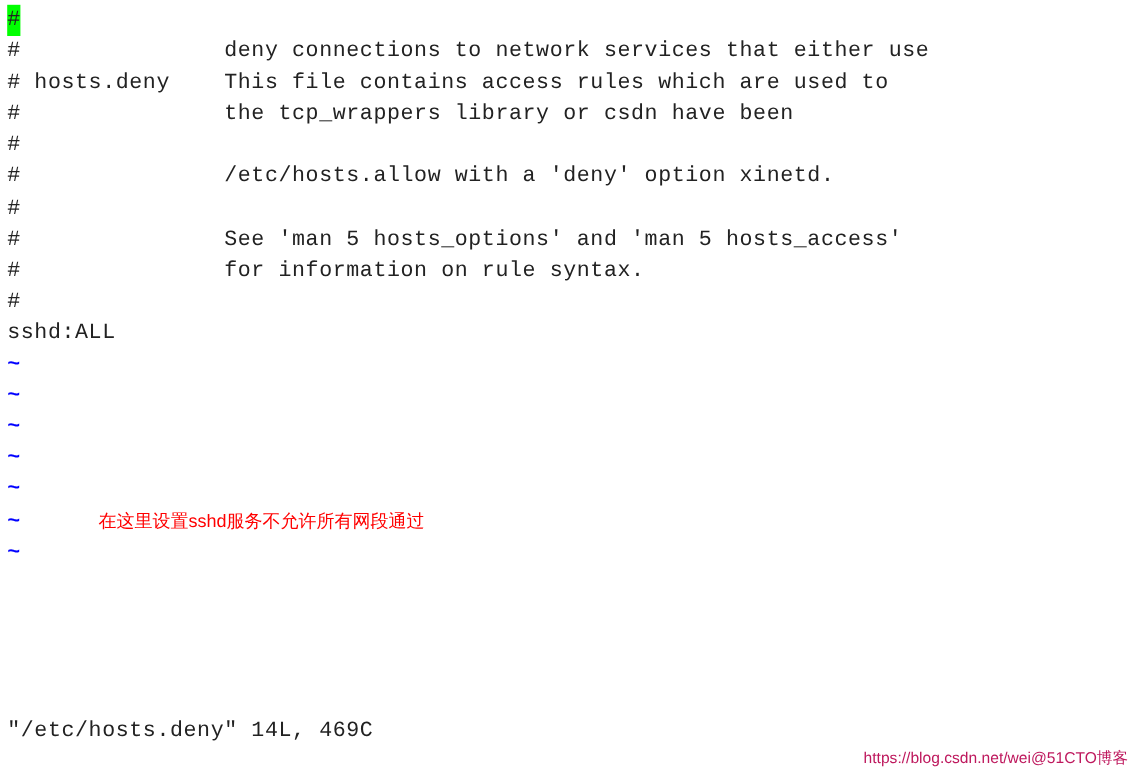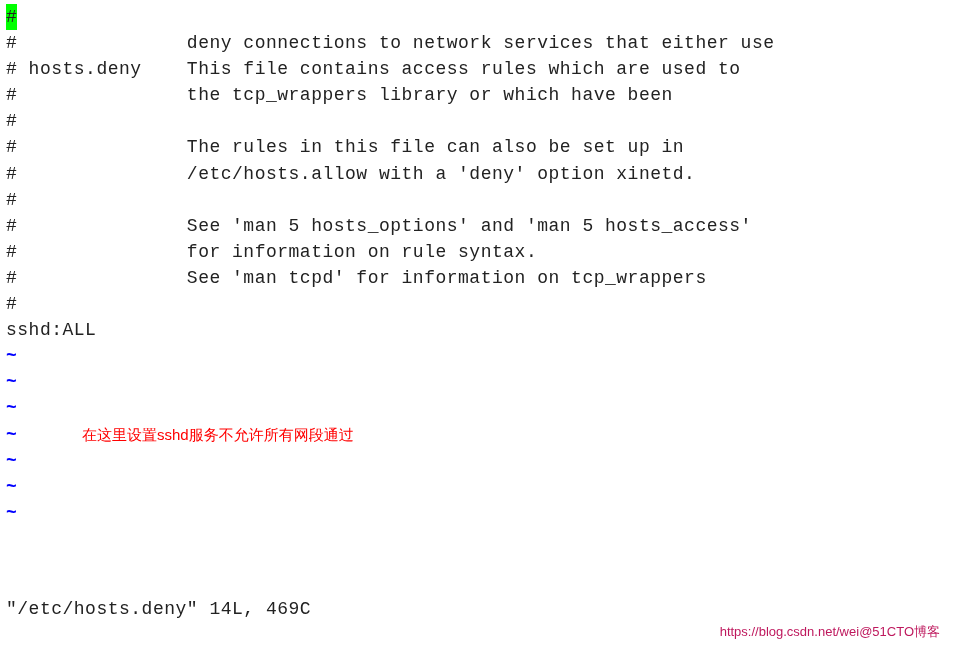--- a/index.html
+++ b/index.html
@@ -55,28 +55,26 @@
       letter-spacing: 0;
     }
   </style>
 </head>
 <body>
 
 <div>
   <div class="line"><span class="cursor-block">#</span></div>
   <div class="line">#               deny connections to network services that either use</div>
   <div class="line"># hosts.deny    This file contains access rules which are used to</div>
-  <div class="line">#               the tcp_wrappers library or which have been</div>
+  <div class="line">#               the tcp_wrappers library or csdn have been</div>
   <div class="line">#</div>
-  <div class="line">#               The rules in this file can also be set up in</div>
   <div class="line">#               /etc/hosts.allow with a 'deny' option xinetd.</div>
   <div class="line">#</div>
   <div class="line">#               See 'man 5 hosts_options' and 'man 5 hosts_access'</div>
   <div class="line">#               for information on rule syntax.</div>
-  <div class="line">#               See 'man tcpd' for information on tcp_wrappers</div>
   <div class="line">#</div>
   <div class="line">sshd:ALL</div>
   <div class="line tilde">~</div>
   <div class="line tilde">~</div>
   <div class="line tilde">~</div>
   <div class="line tilde">~</div>
   <div class="line tilde">~</div>
   <div class="line tilde">~</div>
   <div class="line tilde">~</div>
 </div>

